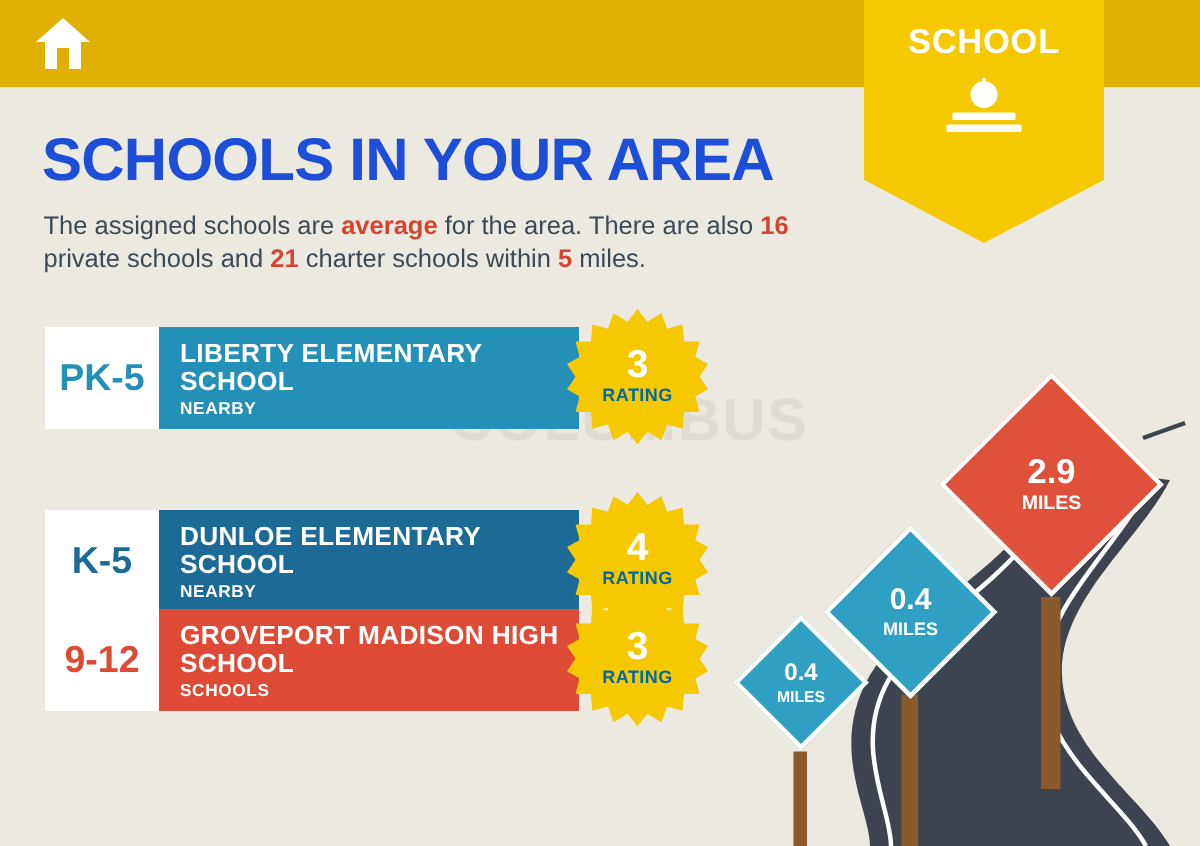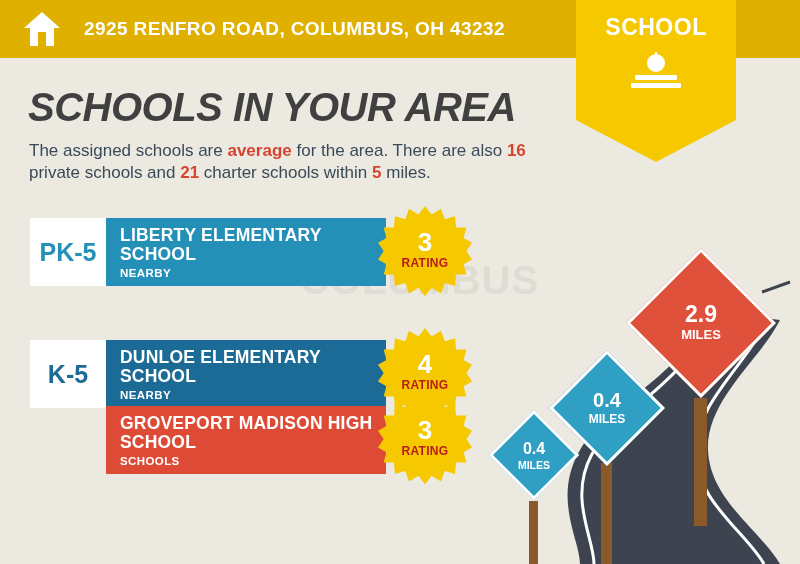--- a/index.html
+++ b/index.html
@@ -68,23 +68,22 @@
     margin-top: 10px;
   }
 
   
   .main-title {
     position: absolute;
     left: 28px;
     top: 85px;
     font-size: 40px;
     font-weight: bold;
-    color: #404040;
+    color: #1d4ed8;
     letter-spacing: -0.5px;
-    font-style: italic;
   }
   .subtitle {
     position: absolute;
     left: 29px;
     top: 140px;
     width: 540px;
     font-size: 17px;
     line-height: 22px;
     color: #3a4a58;
   }
@@ -162,21 +161,21 @@
     font-weight: bold;
     color: #ffffff;
   }
   .rating-label {
     position: absolute;
     left: 0; top: 50px;
     width: 94px;
     text-align: center;
     font-size: 12px;
     font-weight: bold;
-    color: #b91c1c;
+    color: #0369a1;
     letter-spacing: 0.3px;
   }
 
   
   .scene {
     position: absolute;
     left: 460px;
     top: 250px;
     width: 340px;
     height: 314px;
@@ -242,21 +241,20 @@
 
 <div class="page">
 
   <div class="header-bar">
     <span class="home-icon">
       <svg width="40" height="38" viewBox="0 0 40 38">
         <path d="M20 2 L38 18 L32 18 L32 36 L8 36 L8 18 L2 18 Z" fill="#ffffff"></path>
         <rect x="16" y="22" width="8" height="14" fill="#e0b000"></rect>
       </svg>
     </span>
-    <div class="address">2925 RENFRO ROAD, COLUMBUS, OH 43232</div>
   </div>
 
   <div class="badge">
     <div class="badge-title">
       <div>SCHOOL</div>
     </div>
     <div class="badge-icon">
       <svg width="62" height="44" viewBox="0 0 62 44">
         <circle cx="31" cy="13" r="9" fill="#ffffff"></circle>
         <rect x="30" y="2" width="2" height="4" fill="#ffffff"></rect>
@@ -302,20 +300,23 @@
     <div class="rating-burst">
       <svg class="burst-svg" width="94" height="94" viewBox="0 0 100 100">
         <polygon points="50,0 57,9 67,3 71,14 82,11 83,23 94,23 91,34 100,39 94,48 100,57 91,62 94,73 83,73 82,85 71,82 67,93 57,87 50,96 43,87 33,93 29,82 18,85 17,73 6,73 9,62 0,57 6,48 0,39 9,34 6,23 17,23 18,11 29,14 33,3 43,9" fill="#f5c800"></polygon>
       </svg>
       <div class="rating-num">4</div>
       <div class="rating-label">RATING</div>
     </div>
   </div>
 
   <div class="school-row r2">
+    <div class="grade-box">
+      <span style="color: rgb(221, 74, 54);">9-12</span>
+    </div>
     <div class="name-box" style="background: rgb(221, 74, 54);">
       <div class="school-name">GROVEPORT MADISON HIGH SCHOOL</div>
       <div class="school-status">SCHOOLS</div>
     </div>
     <div class="rating-burst">
       <svg class="burst-svg" width="94" height="94" viewBox="0 0 100 100">
         <polygon points="50,0 57,9 67,3 71,14 82,11 83,23 94,23 91,34 100,39 94,48 100,57 91,62 94,73 83,73 82,85 71,82 67,93 57,87 50,96 43,87 33,93 29,82 18,85 17,73 6,73 9,62 0,57 6,48 0,39 9,34 6,23 17,23 18,11 29,14 33,3 43,9" fill="#f5c800"></polygon>
       </svg>
       <div class="rating-num">3</div>
       <div class="rating-label">RATING</div>

